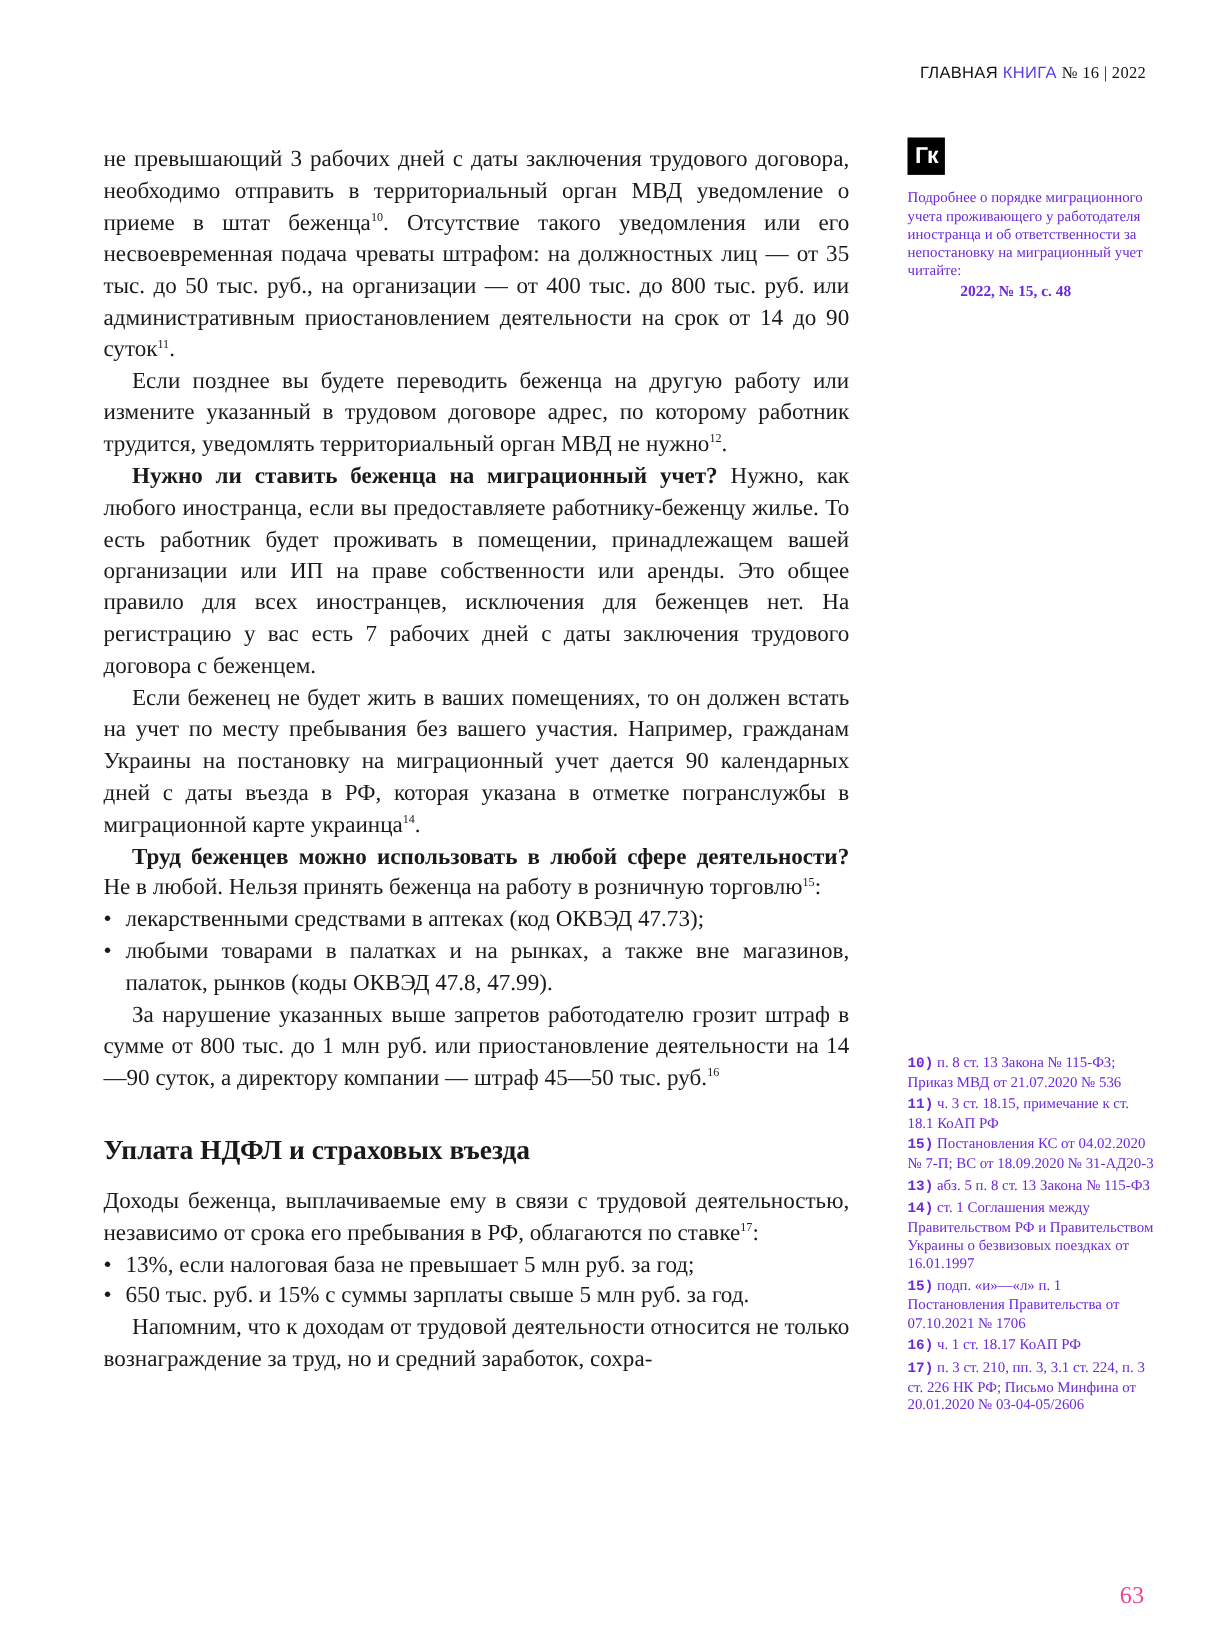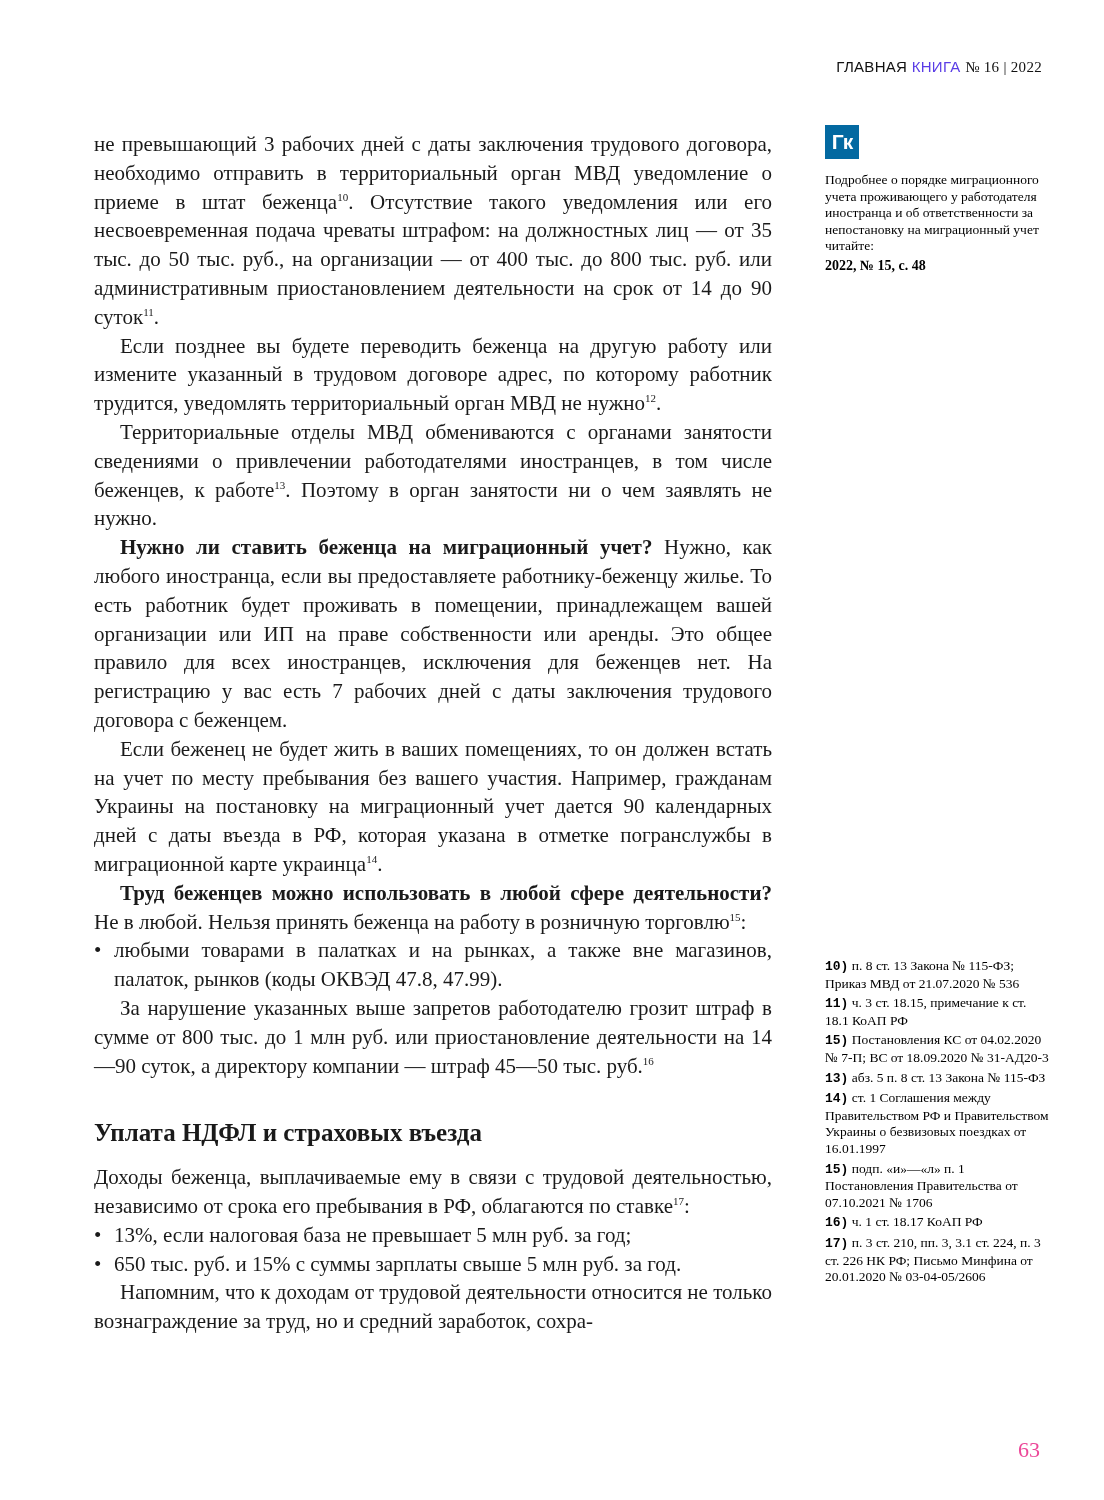--- a/index.html
+++ b/index.html
@@ -9,24 +9,24 @@
   .header .issue { font-family: "Liberation Serif", serif; font-size: 15px; }
   .main { position: absolute; left: 94px; top: 130px; width: 678px; font-family: "Liberation Serif", serif; font-size: 21px; line-height: 28.8px; text-align: justify; }
   .main p { margin: 0; }
   .main p.indent { text-indent: 26px; }
   .main sup { font-size: 11px; line-height: 0; vertical-align: super; }
   .main b { font-weight: bold; }
   .bullets { margin: 0; padding: 0; list-style: none; }
   .bullets li { padding-left: 20px; text-indent: -20px; }
   .bullets li::before { content: "•"; display: inline-block; width: 20px; text-indent: 0; }
   .section-title { font-family: "Liberation Serif", serif; font-weight: bold; font-size: 25px; margin: 38px 0 15px 0; text-align: left; line-height: 30px; }
-  .sidebar { position: absolute; left: 825px; width: 225px; font-family: "Liberation Serif", serif; font-size: 13.5px; line-height: 16.6px; color: #000000; }
-  .gk-logo { position: absolute; left: 825px; top: 125px; width: 34px; height: 34px; background: #0369a1; color: #fff; font-family: "Liberation Sans", sans-serif; font-weight: bold; font-size: 21px; display: flex; align-items: center; justify-content: center; letter-spacing: -1px; }
+  .sidebar { position: absolute; left: 825px; width: 225px; font-family: "Liberation Serif", serif; font-size: 13.5px; line-height: 16.6px; color: #6d28d9; }
+  .gk-logo { position: absolute; left: 825px; top: 125px; width: 34px; height: 34px; background: #000000; color: #fff; font-family: "Liberation Sans", sans-serif; font-weight: bold; font-size: 21px; display: flex; align-items: center; justify-content: center; letter-spacing: -1px; }
   .note { top: 172px; }
-  .note .ref { font-weight: bold; font-size: 14px; margin-top: 3px; display: block; }
+  .note .ref { font-weight: bold; font-size: 14px; margin-top: 3px; display: block; margin-left: 48px; }
   .footnotes { top: 958px; }
   .footnote { margin-bottom: 3px; }
   .footnote .num { font-weight: bold; font-family: Liberation Mono, monospace; font-size: 13px; }
   .page-number { position: absolute; left: 1018px; top: 1437px; font-family: "Liberation Serif", serif; font-size: 22px; color: #ec4899; }
 </style>
 </head>
 <body>
 
 <div class="header">
   <span>ГЛАВНАЯ</span>
@@ -36,25 +36,25 @@
 
 <div class="gk-logo">Гк</div>
 <div class="sidebar note">
   <span>Подробнее о порядке миграционного учета проживающего у работодателя иностранца и об ответственности за непостановку на миграционный учет читайте:</span>
   <span class="ref">2022, № 15, с. 48</span>
 </div>
 
 <div class="main">
   <p><span>не превышающий 3 рабочих дней с даты заключения трудового договора, необходимо отправить в территориальный орган МВД уведомление о приеме в штат беженца</span><sup>10</sup><span>. Отсутствие такого уведомления или его несвоевременная подача чреваты штрафом: на должностных лиц — от 35 тыс. до 50 тыс. руб., на организации — от 400 тыс. до 800 тыс. руб. или административным приостановлением деятельности на срок от 14 до 90 суток</span><sup>11</sup><span>.</span></p>
   <p class="indent"><span>Если позднее вы будете переводить беженца на другую работу или измените указанный в трудовом договоре адрес, по которому работник трудится, уведомлять территориальный орган МВД не нужно</span><sup>12</sup><span>.</span></p>
-  <p class="indent"><span>Территориальные отделы МВД обмениваются с органами занятости сведениями о привлечении работодателями иностранцев, в том числе беженцев, к работе</span><sup>13</sup><span>. Поэтому в орган занятости ни о чем заявлять не нужно.</span></p>
   <p class="indent"><b>Нужно ли ставить беженца на миграционный учет?</b><span> Нужно, как любого иностранца, если вы предоставляете работнику-беженцу жилье. То есть работник будет проживать в помещении, принадлежащем вашей организации или ИП на праве собственности или аренды. Это общее правило для всех иностранцев, исключения для беженцев нет. На регистрацию у вас есть 7 рабочих дней с даты заключения трудового договора с беженцем.</span></p>
   <p class="indent"><span>Если беженец не будет жить в ваших помещениях, то он должен встать на учет по месту пребывания без вашего участия. Например, гражданам Украины на постановку на миграционный учет дается 90 календарных дней с даты въезда в РФ, которая указана в отметке погранслужбы в миграционной карте украинца</span><sup>14</sup><span>.</span></p>
   <p class="indent"><b>Труд беженцев можно использовать в любой сфере деятельности?</b><span> Не в любой. Нельзя принять беженца на работу в розничную торговлю</span><sup>15</sup><span>:</span></p>
   <ul class="bullets">
+    <li>лекарственными средствами в аптеках (код ОКВЭД 47.73);</li>
     <li>любыми товарами в палатках и на рынках, а также вне магазинов, палаток, рынков (коды ОКВЭД 47.8, 47.99).</li>
   </ul>
   <p class="indent"><span>За нарушение указанных выше запретов работодателю грозит штраф в сумме от 800 тыс. до 1 млн руб. или приостановление деятельности на 14—90 суток, а директору компании — штраф 45—50 тыс. руб.</span><sup>16</sup></p>
   <div class="section-title">Уплата НДФЛ и страховых въезда</div>
   <p><span>Доходы беженца, выплачиваемые ему в связи с трудовой деятельностью, независимо от срока его пребывания в РФ, облагаются по ставке</span><sup>17</sup><span>:</span></p>
   <ul class="bullets">
     <li>13%, если налоговая база не превышает 5 млн руб. за год;</li>
     <li>650 тыс. руб. и 15% с суммы зарплаты свыше 5 млн руб. за год.</li>
   </ul>
   <p class="indent"><span>Напомним, что к доходам от трудовой деятельности относится не только вознаграждение за труд, но и средний заработок, сохра-</span></p>

